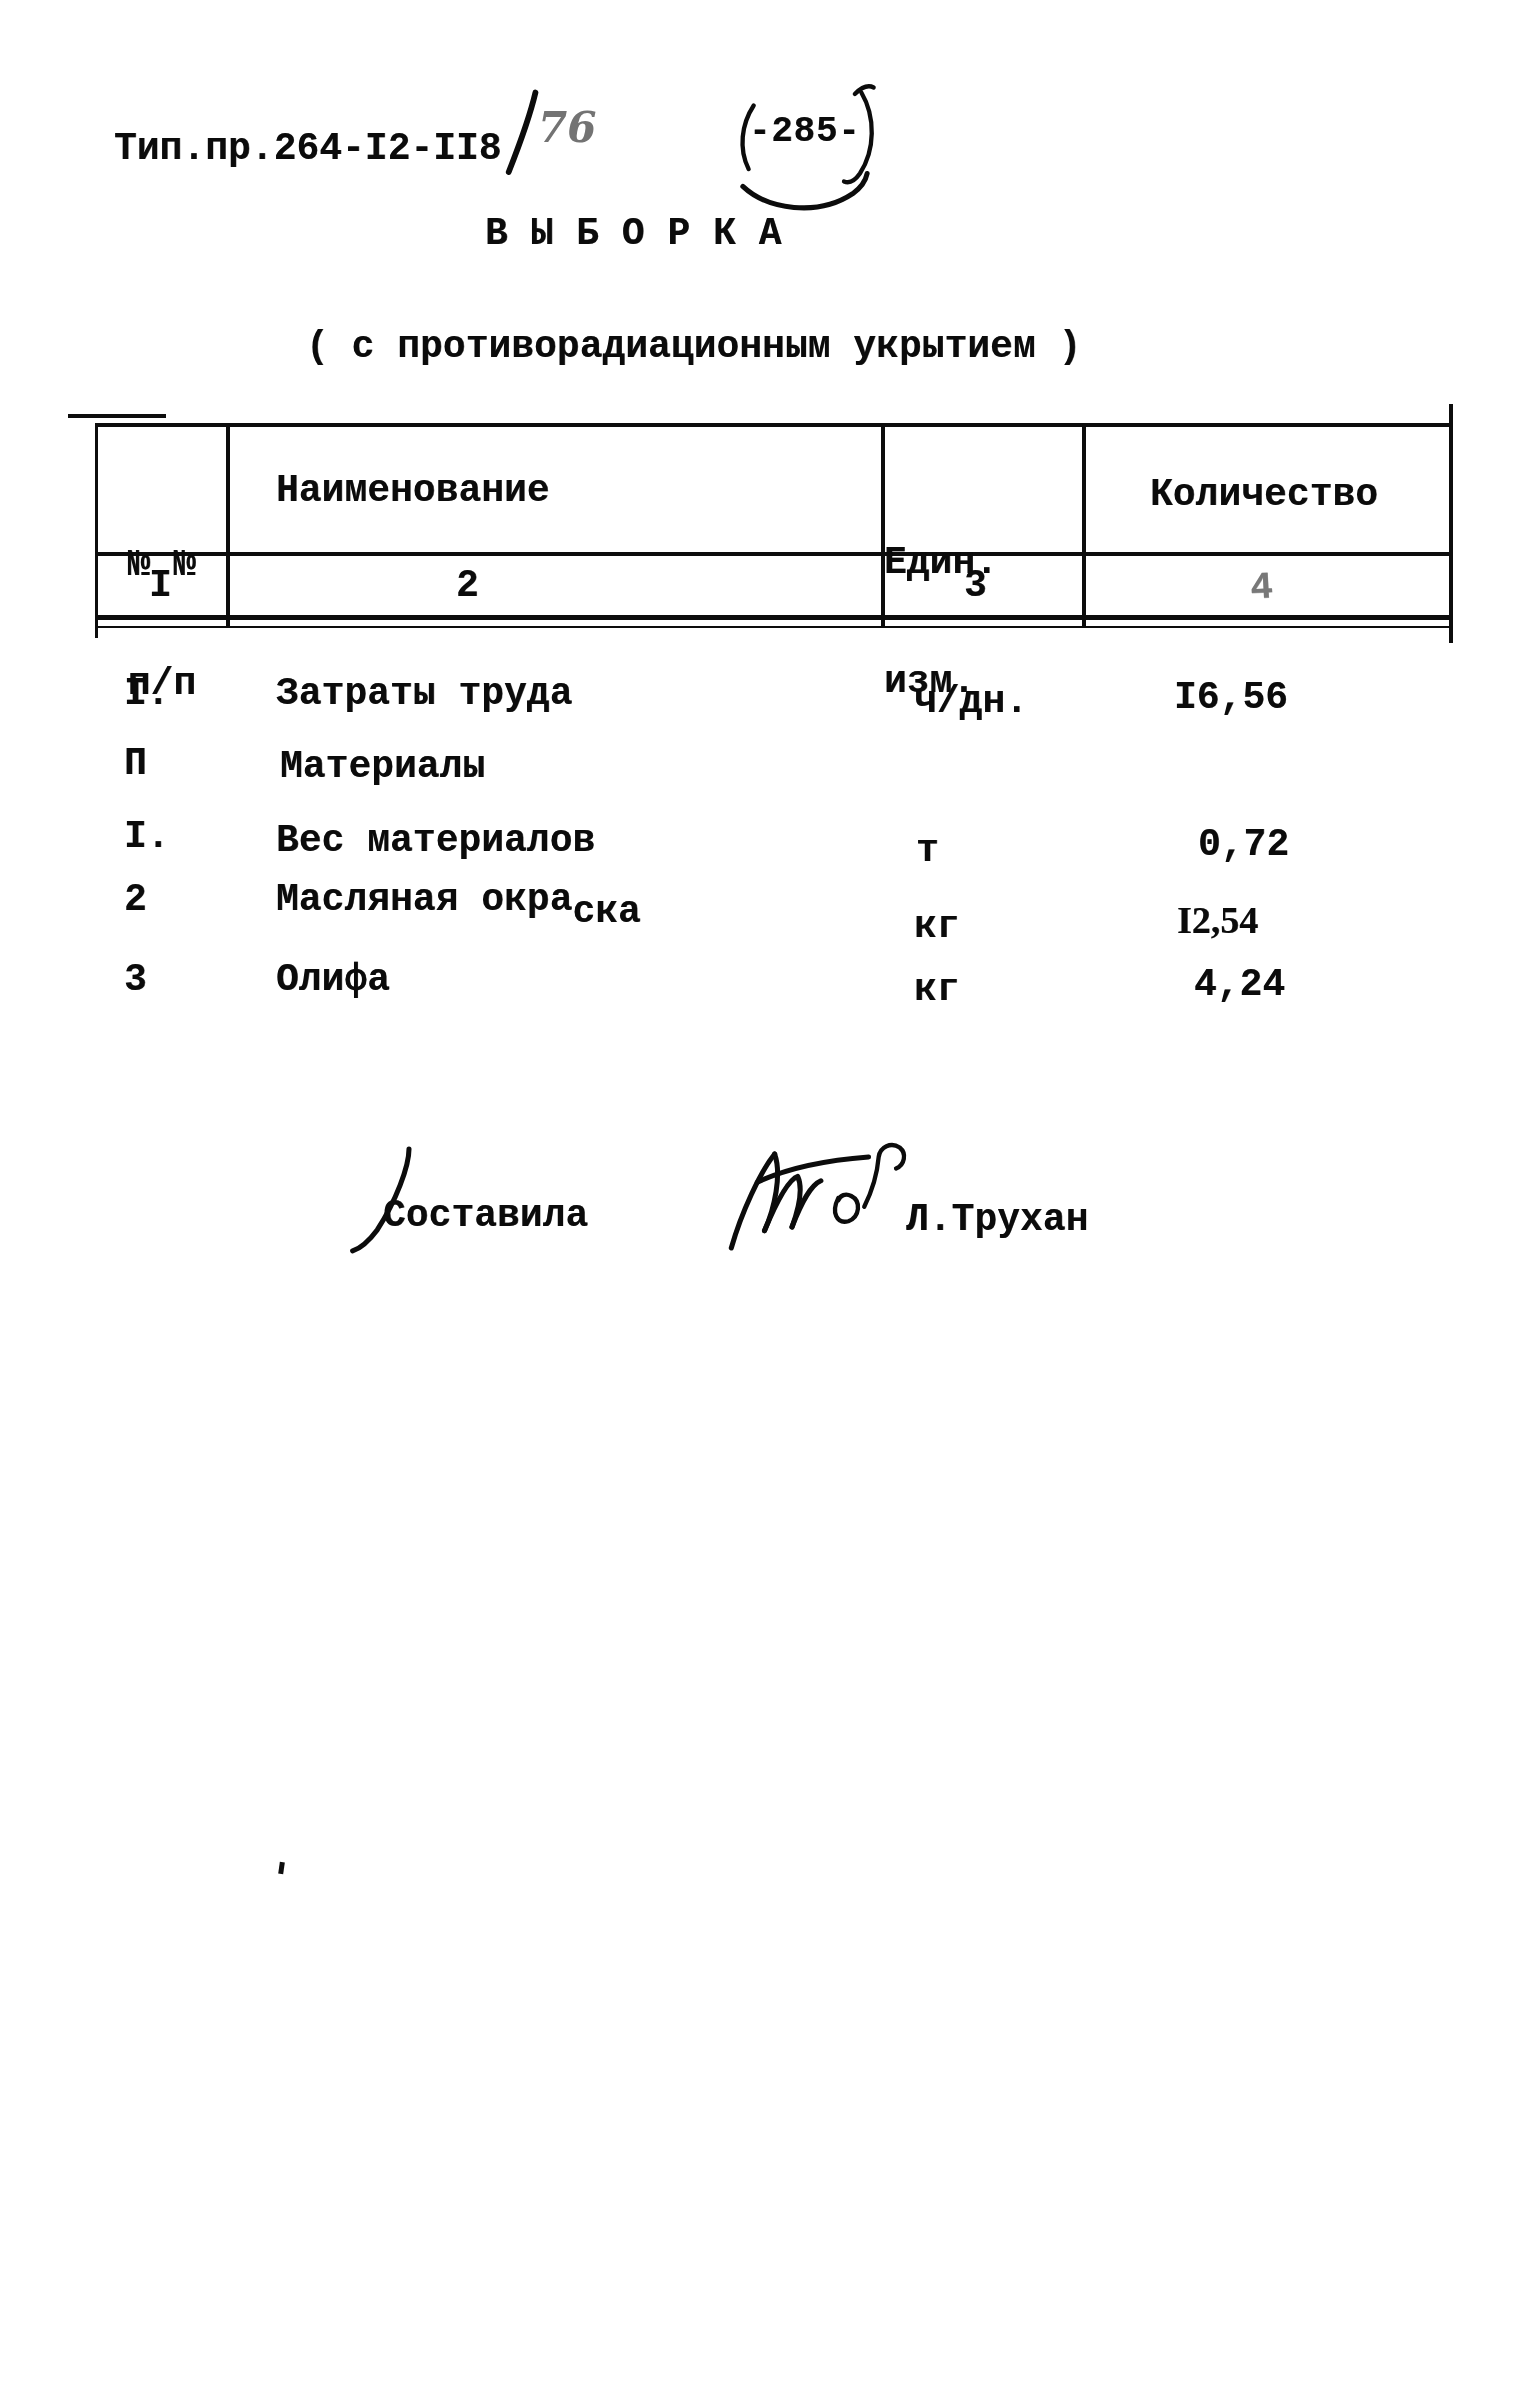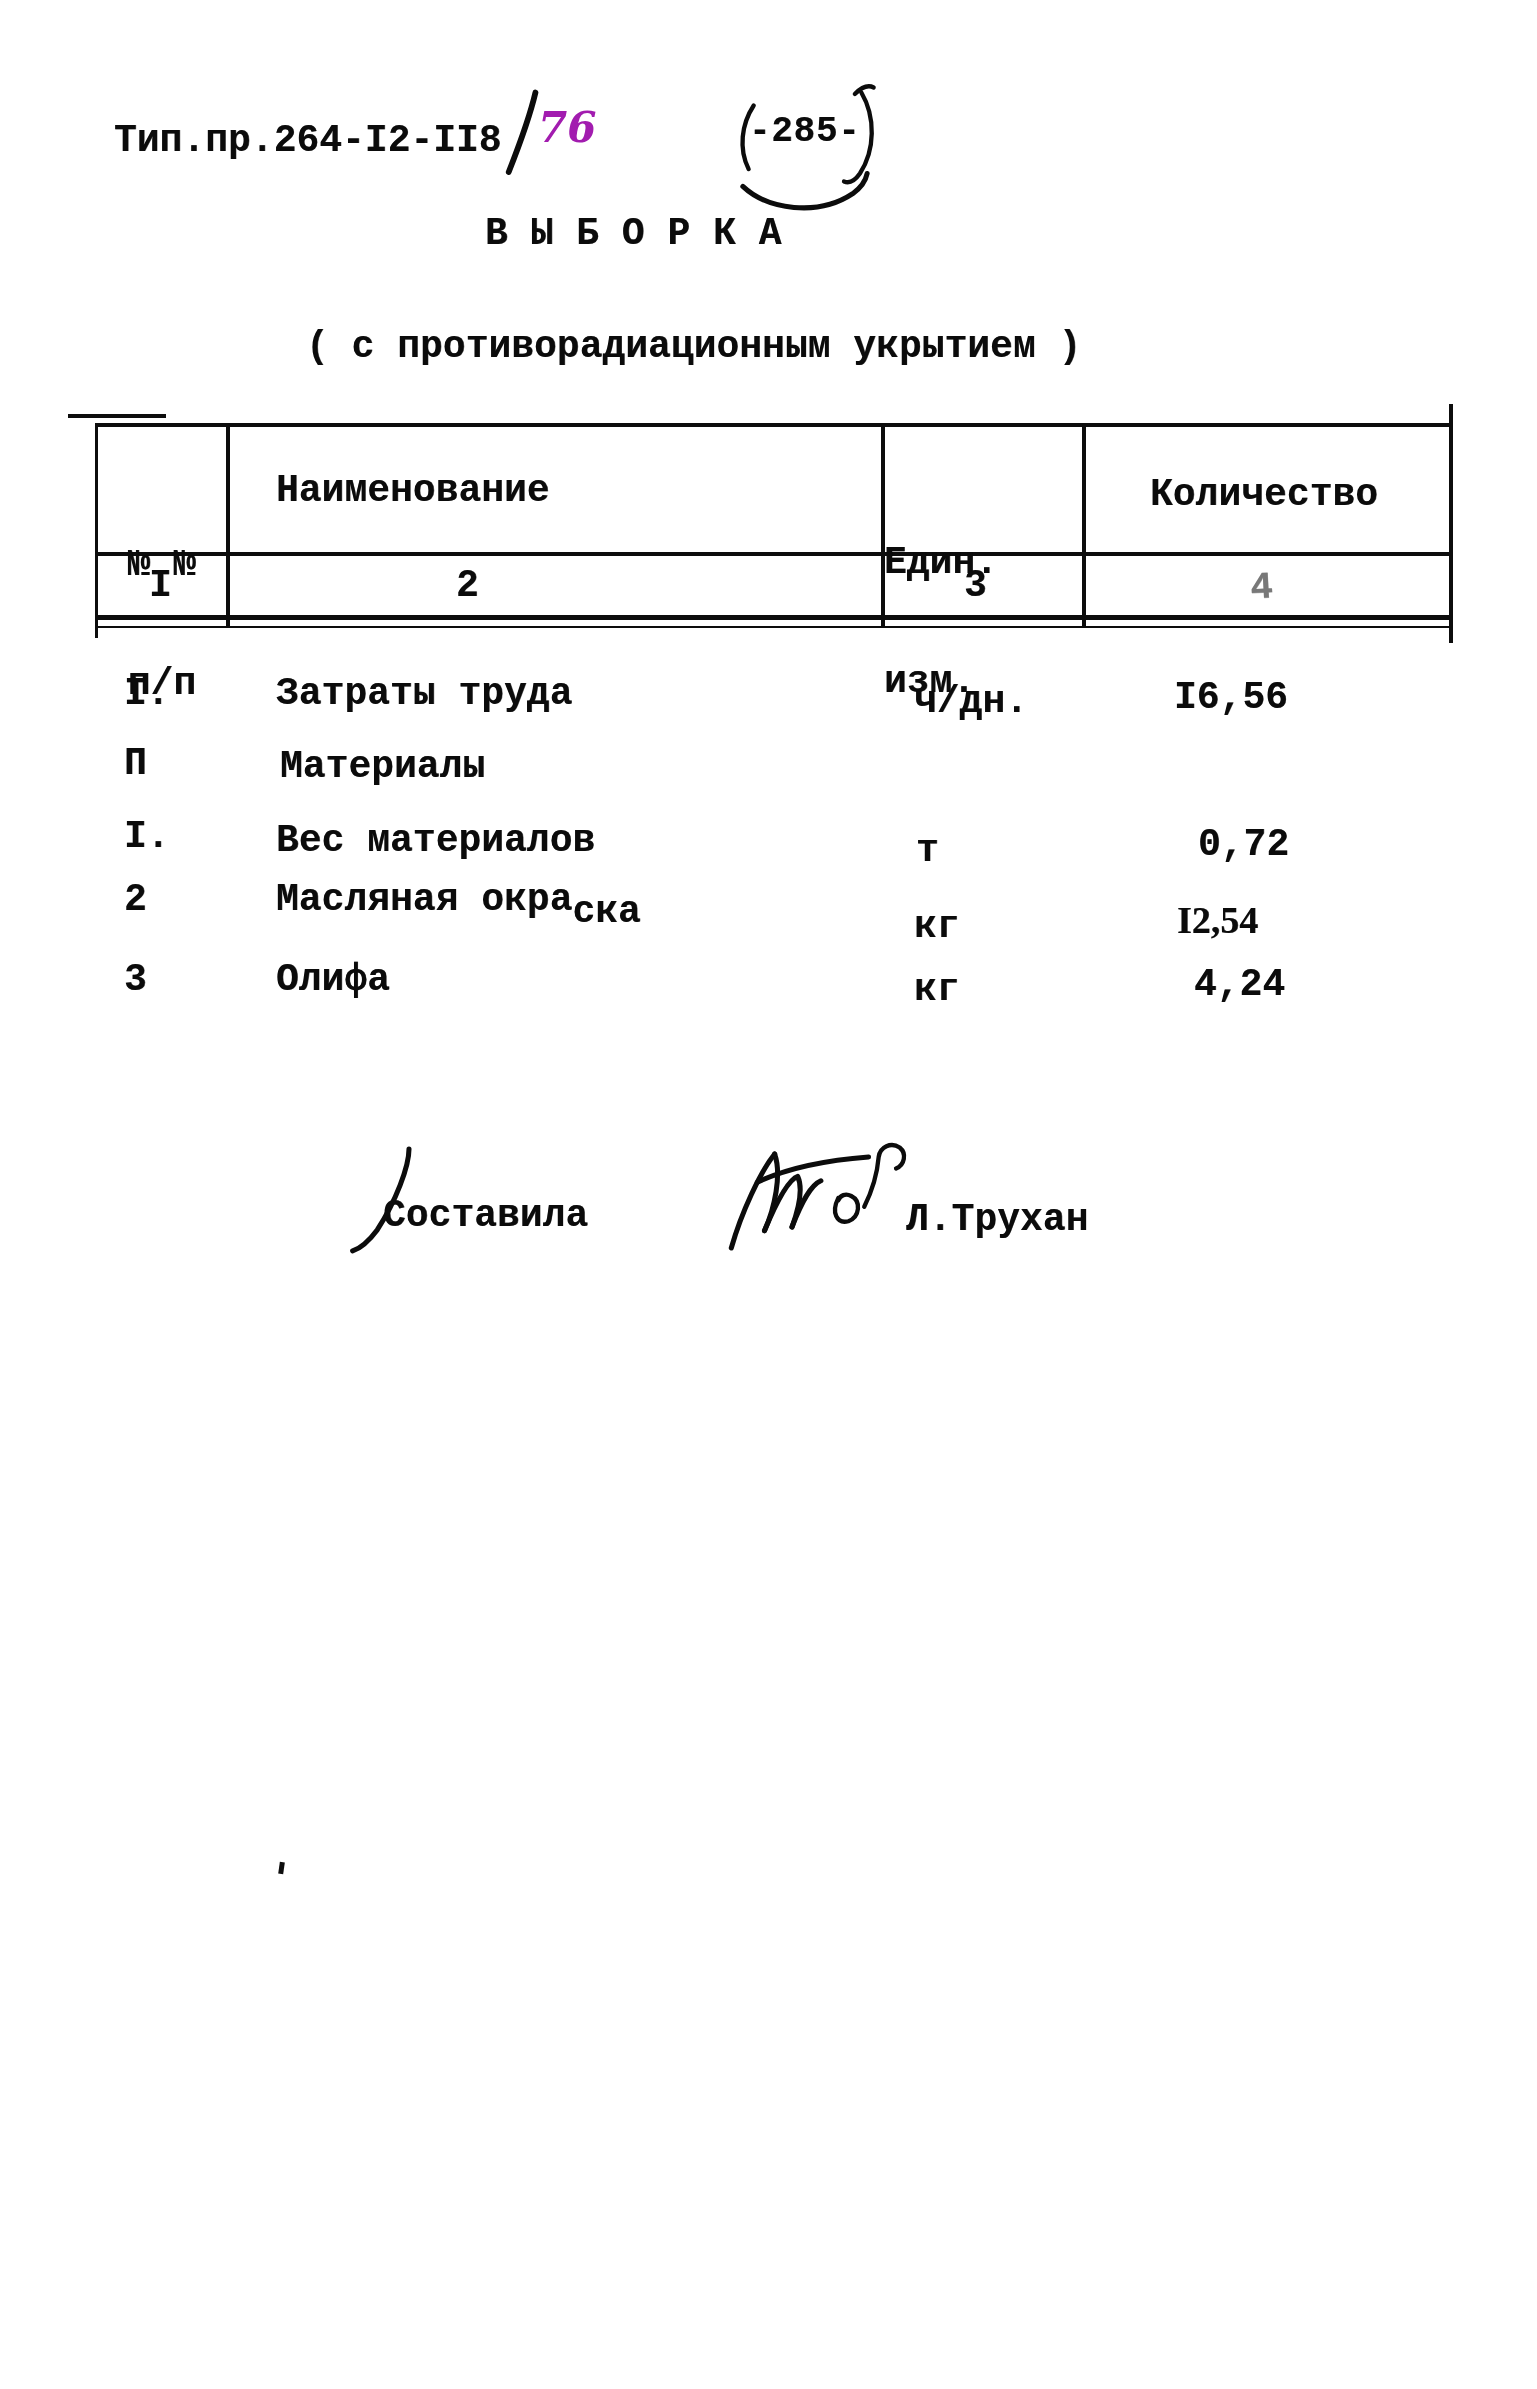--- a/index.html
+++ b/index.html
@@ -22,38 +22,38 @@
     text-shadow:0.4px 0.4px 0 rgba(10,10,10,.55);
   }
   .tw-sm{font-size:36px;}
   .center{text-align:center;}
   .line{position:absolute;background:#0d0d0d;}
   .hand{
     position:absolute;
     font-family:"DejaVu Serif",serif;
     font-style:italic;
     font-weight:bold;
-    color:#a21caf;
+    color:#737373;
   }
   .formula{display:inline-block;white-space:pre;}
   .f-t{font-family:"DejaVu Serif",serif;font-style:italic;font-weight:bold;font-size:42px;}
   .f-sub{font-family:"DejaVu Serif",serif;font-style:italic;font-weight:bold;font-size:24.6px;position:relative;top:10px;}
   .f-rest{font-family:"Liberation Mono",monospace;font-weight:bold;font-size:38px;}
   .f-sup{font-family:"DejaVu Serif",serif;font-weight:bold;font-size:22px;position:relative;top:-16px;}
   .offset-down{position:relative;top:12.3px;}
   .faint{opacity:.55;}
   svg.overlay{position:absolute;left:0;top:0;pointer-events:none;}
   svg .stroke{fill:none;stroke:#0c0c0c;stroke-linecap:round;stroke-linejoin:round;}
 </style>
 </head>
 <body>
 
 <div class="page">
 
-  <div class="tw" style="left:114px;top:121px;">Тип.пр.264-I2-II8</div>
+  <div class="tw" style="left:114px;top:129px;">Тип.пр.264-I2-II8</div>
   <div class="hand" style="left:538px;top:103px;font-size:42px;">76</div>
 
   <div class="tw tw-sm" style="left:749px;top:113px;letter-spacing:0.7px;">-285-</div>
 
   <div class="tw" style="left:485px;top:214px;">В Ы Б О Р К А</div>
 
 
   <div class="tw" style="left:306px;top:327px;">( с противорадиационным укрытием )</div>
 
   <div class="line" style="left:68px;top:414px;width:98px;height:3.6px;"></div>

